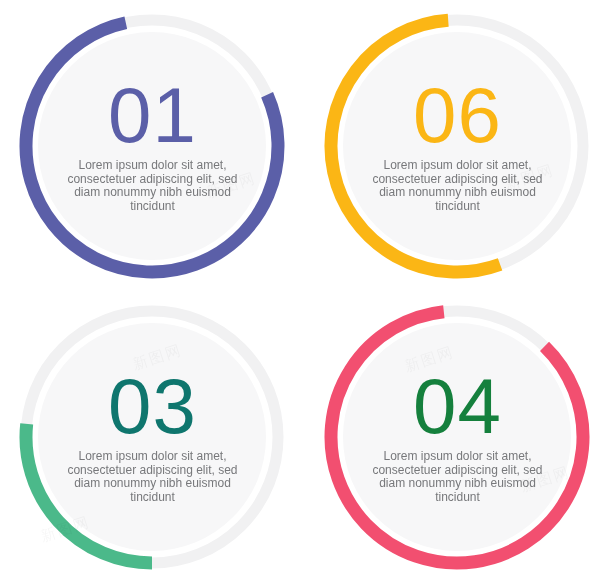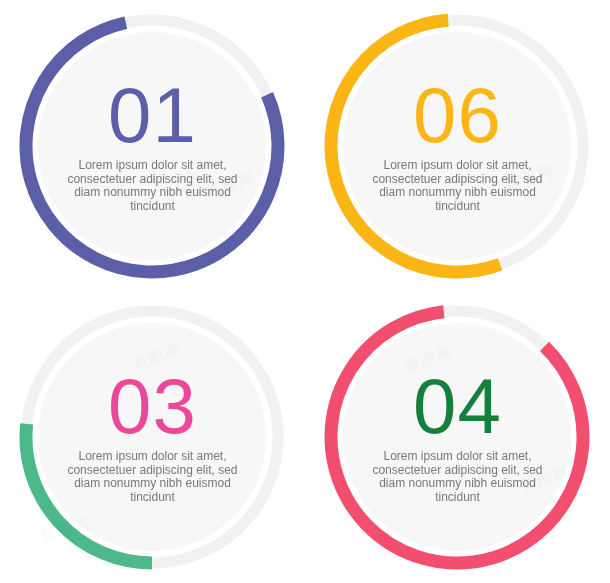--- a/index.html
+++ b/index.html
@@ -73,21 +73,21 @@
     font-size: 12px;
     line-height: 13.6px;
     color: #77787b;
     text-align: center;
     margin: 0;
     max-width: 176px;
   }
 
   .n1 { color: #5b5fa8; }
   .n2 { color: #fbb615; }
-  .n3 { color: #ec4899; }
+  .n3 { color: #0f766e; }
   .n4 { color: #15803d; }
 
   
   .watermark {
     position: absolute;
     color: rgba(0,0,0,0.035);
     font-size: 15px;
     font-family: "DejaVu Sans", sans-serif;
     letter-spacing: 2px;
     transform: rotate(-18deg);

